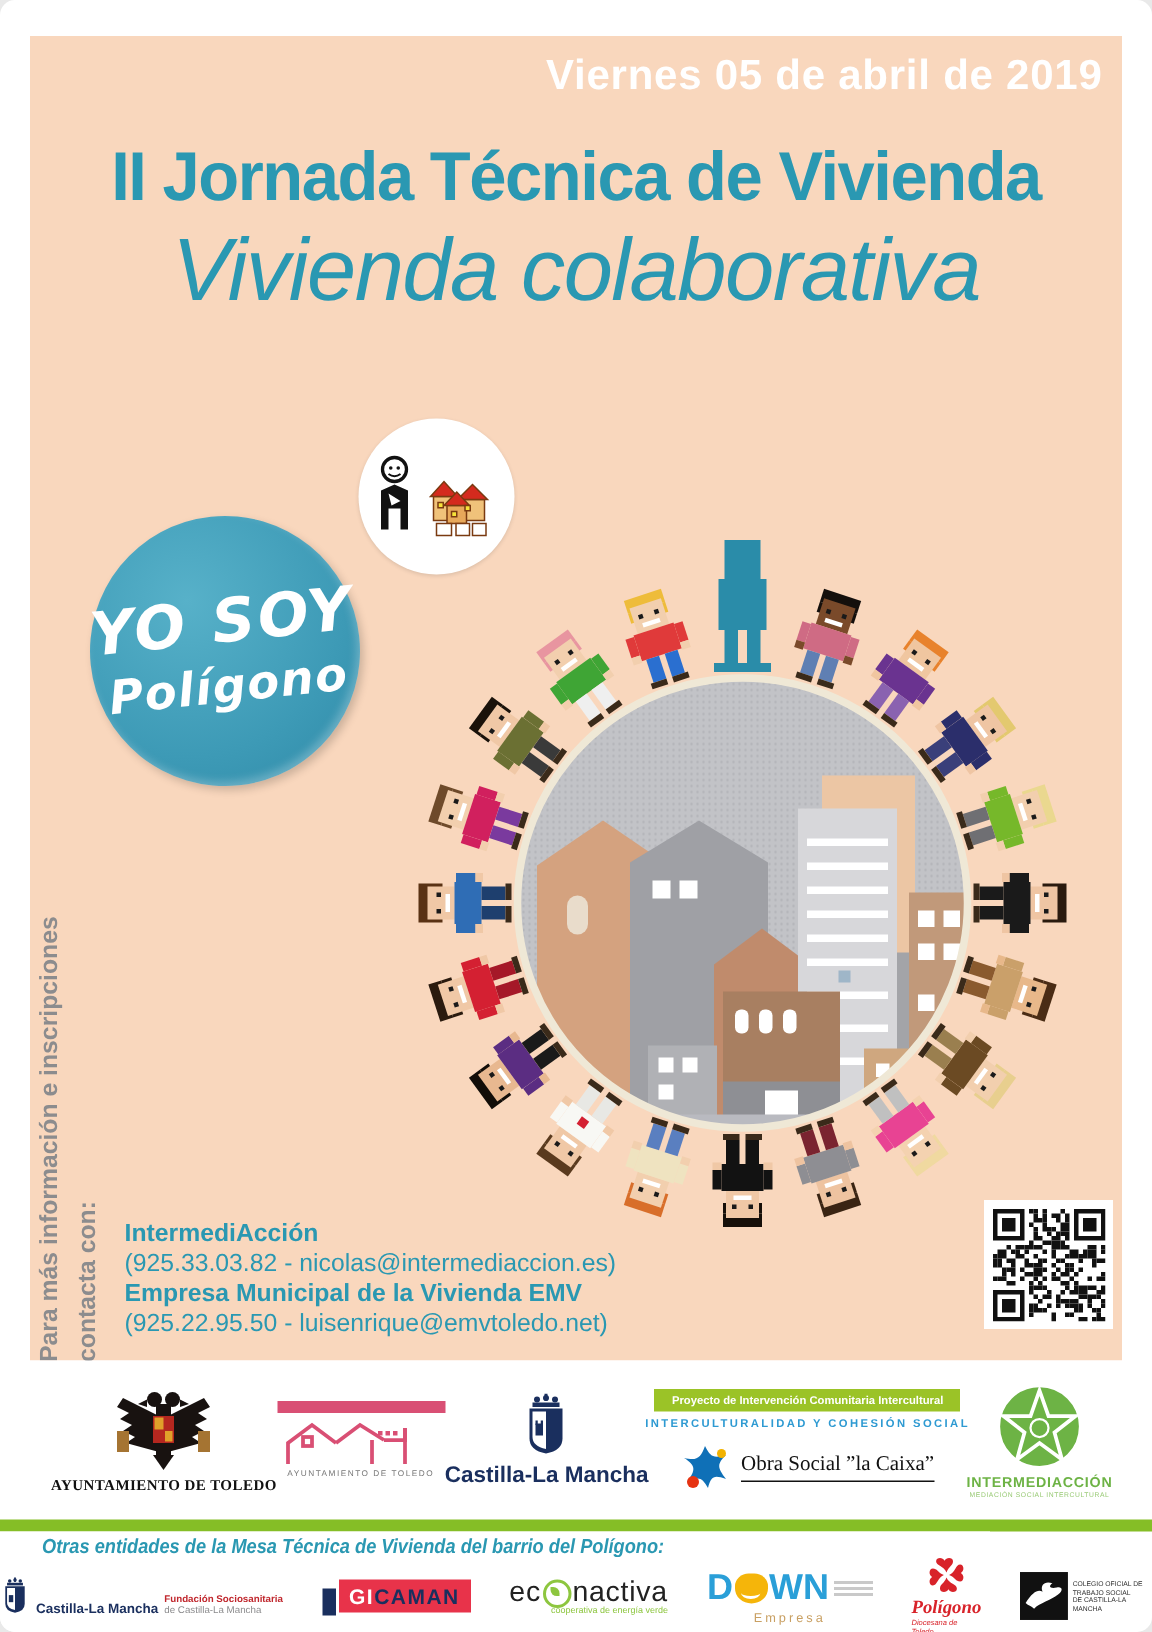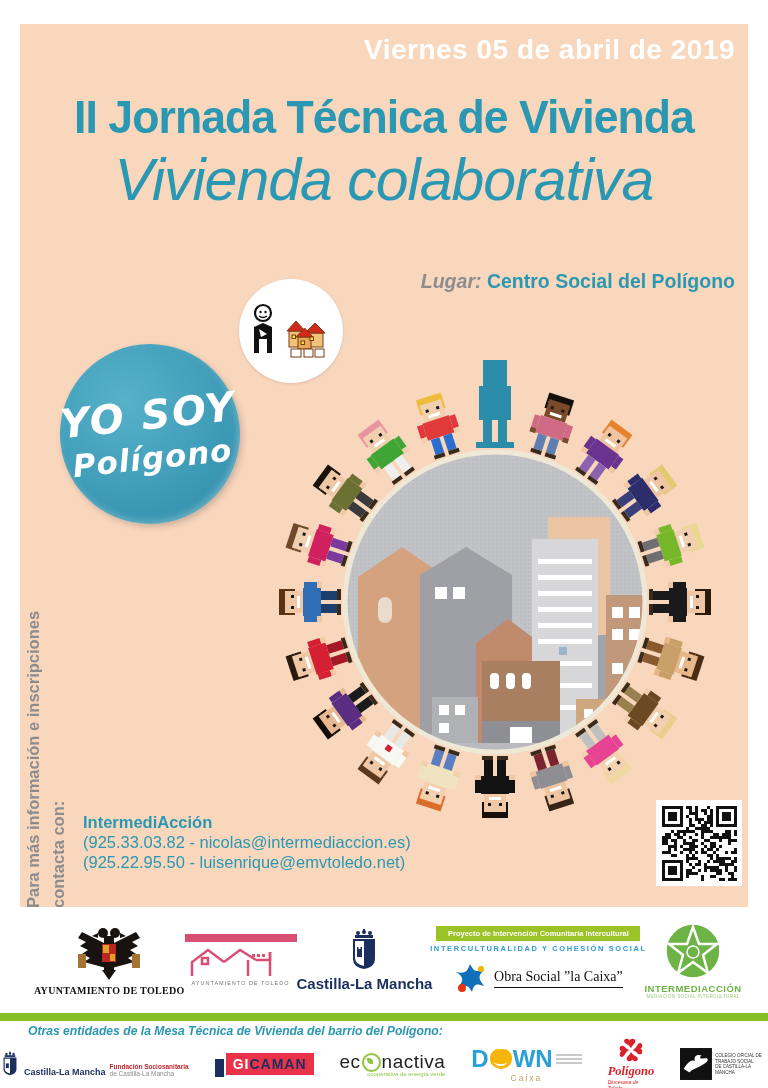--- a/index.html
+++ b/index.html
@@ -1,17 +1,17 @@
 <!DOCTYPE html>
 <html><head>
 <meta charset="utf-8">
 <style>
   html,body{margin:0;padding:0;background:#e9e9e9;}
   .poster{position:relative;width:768px;height:1088px;background:#ffffff;overflow:hidden;
-          font-family:"Liberation Sans",sans-serif;margin:0 auto;}
+          font-family:"Liberation Sans",sans-serif;margin:0 auto;border-radius:10px;}
   .peach{position:absolute;left:20px;top:24px;width:728px;height:883px;background:#f9d7bd;}
 
   
   .date{position:absolute;top:34px;right:33px;width:500px;text-align:right;
         font-size:28px;font-weight:bold;color:#ffffff;letter-spacing:.5px;}
   .title{position:absolute;top:90px;left:0;width:768px;text-align:center;
          font-size:46px;font-weight:bold;color:#2a98b2;letter-spacing:-1px;transform:scaleX(.97);}
   .subtitle{position:absolute;top:146px;left:0;width:768px;text-align:center;
             font-size:59px;font-style:italic;font-weight:normal;color:#2a98b2;letter-spacing:-1px;}
 
@@ -125,24 +125,20 @@
 </head>
 <body>
 
 <div class="poster">
   <div class="peach"></div>
 
   <div class="date">Viernes 05 de abril de 2019</div>
   <div class="title">II Jornada Técnica de Vivienda</div>
   <div class="subtitle">Vivienda colaborativa</div>
 
-  <div class="where">
-    <span class="lbl">Lugar:</span>
-    <span class="val">Centro Social del Polígono</span>
-  </div>
 
   <div class="picto">
     <svg width="88" height="60" viewBox="0 0 88 60">
 
       <circle cx="16" cy="12" r="8" fill="#fff" stroke="#111" stroke-width="2.2"></circle>
       <circle cx="13.5" cy="11" r="1.2" fill="#111"></circle>
         <circle cx="18.5" cy="11" r="1.2" fill="#111"></circle>
       <path d="M12 15 q4 3 8 0" stroke="#111" stroke-width="1.4" fill="none"></path>
       <path d="M16 20 L16 22 L7 26 L7 52 L12 52 L12 38 L20 38 L20 52 L25 52 L25 26 L16 22 Z" fill="#111"></path>
       <path d="M12 28 L20 33 L14 36 Z" fill="#fff"></path>
@@ -624,20 +620,21 @@
     </div>
 
   <div class="vwrap">
     <div class="v1 ns">Para más información e inscripciones</div>
     <div class="v2 ns">contacta con:</div>
   </div>
 
   <div class="contacts">
     <div class="b ns">IntermediAcción</div>
     <div class="ns">(925.33.03.82 - nicolas@intermediaccion.es)</div>
+    <div class="b ns">Empresa Municipal de la Vivienda EMV</div>
     <div class="ns">(925.22.95.50 - luisenrique@emvtoledo.net)</div>
   </div>
 
   <div class="qrbox">
       <svg width="75" height="75" viewBox="0 0 75 75">
         <rect x="24" y="0" width="3" height="3" fill="#111"></rect>
         <rect x="27" y="0" width="3" height="3" fill="#111"></rect>
         <rect x="33" y="0" width="3" height="3" fill="#111"></rect>
         <rect x="45" y="0" width="3" height="3" fill="#111"></rect>
         <rect x="27" y="3" width="3" height="3" fill="#111"></rect>
@@ -987,21 +984,21 @@
         <div class="row">
           <span>D</span>
             <span class="o"></span>
             <span>WN</span>
           <span class="down-lines">
               <i></i>
               <i></i>
               <i></i>
             </span>
         </div>
-        <div class="tol">Caixa</div>
+        <div class="tol">Empresa</div>
       </div>
 
       <div class="cari">
         <svg width="26" height="26" viewBox="0 0 30 30">
           <g fill="#d8232a">
             <path d="M15 13 C13 8 7 8 7 4.5 C7 1.5 12 1 13.5 4 C15 1 20 1.5 20 4.5 C20 8 17 8 15 13 Z" transform="rotate(0 15 15)"></path>
             <path d="M15 13 C13 8 7 8 7 4.5 C7 1.5 12 1 13.5 4 C15 1 20 1.5 20 4.5 C20 8 17 8 15 13 Z" transform="rotate(90 15 15)"></path>
             <path d="M15 13 C13 8 7 8 7 4.5 C7 1.5 12 1 13.5 4 C15 1 20 1.5 20 4.5 C20 8 17 8 15 13 Z" transform="rotate(180 15 15)"></path>
             <path d="M15 13 C13 8 7 8 7 4.5 C7 1.5 12 1 13.5 4 C15 1 20 1.5 20 4.5 C20 8 17 8 15 13 Z" transform="rotate(270 15 15)"></path>
           </g>

